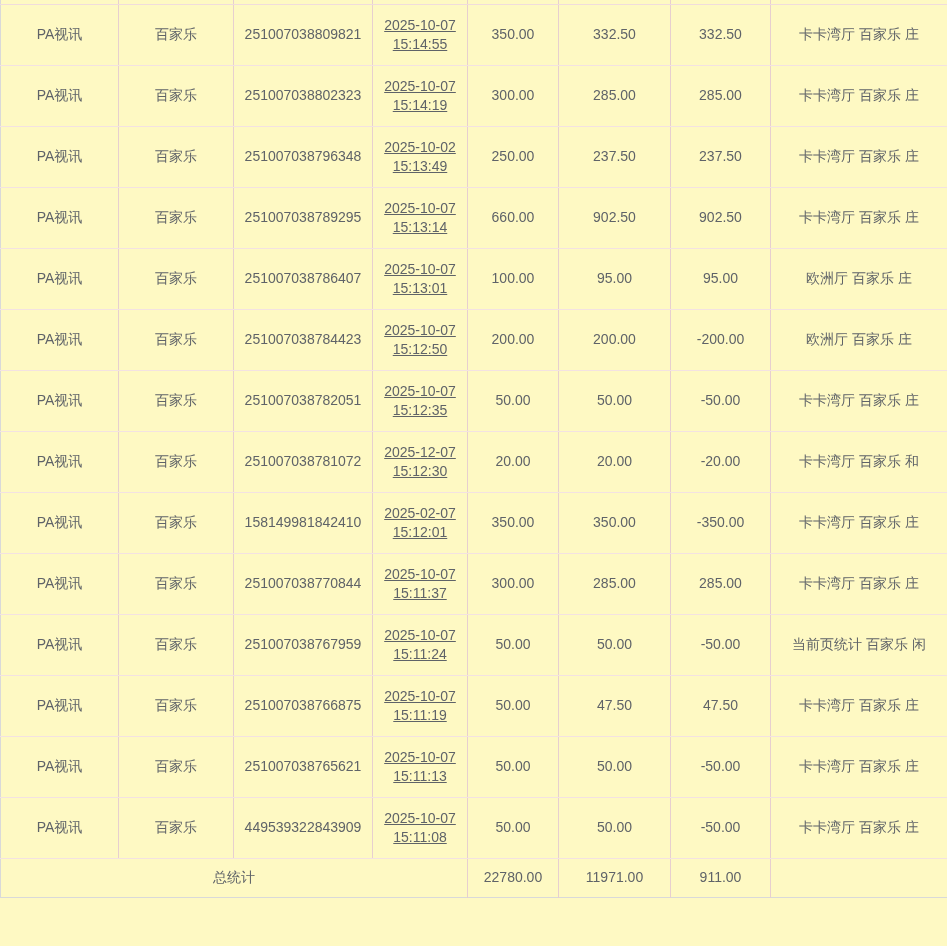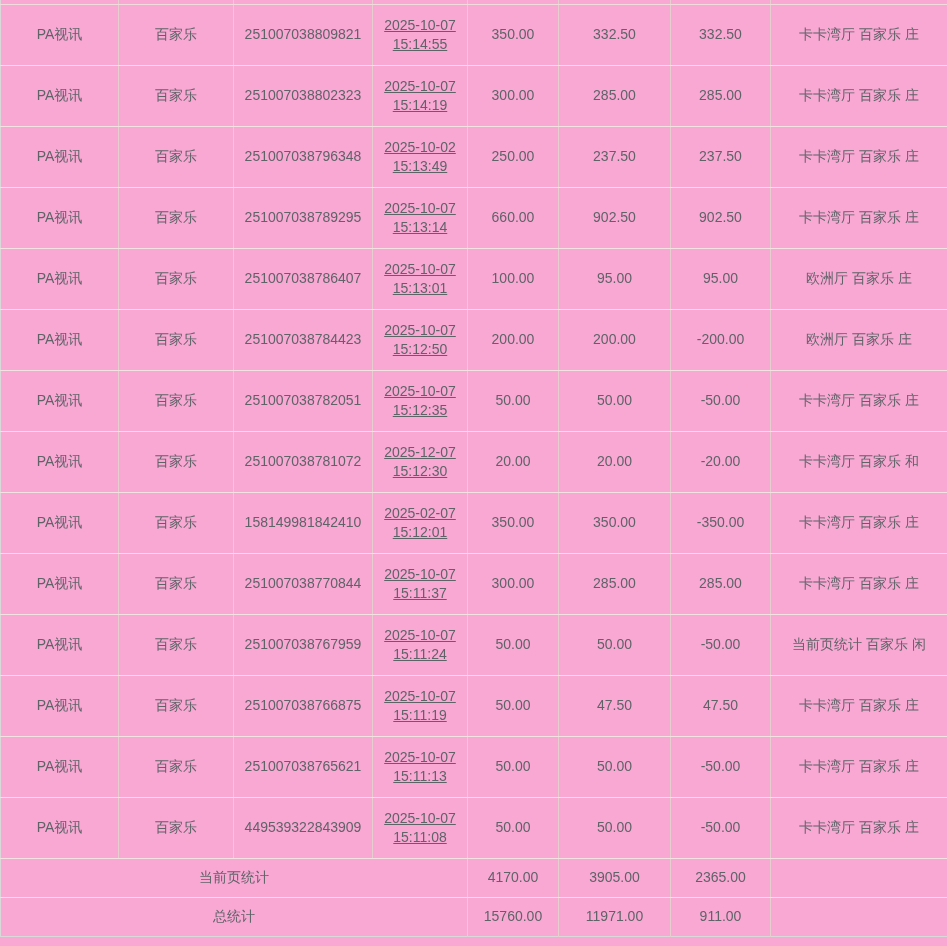--- a/index.html
+++ b/index.html
@@ -4,21 +4,21 @@
 <style>
   html, body {
     margin: 0;
     padding: 0;
     background: #ffffff;
   }
   .screen {
     position: relative;
     width: 947px;
     height: 946px;
-    background: #f9a8d4;
+    background: #fef9c3;
     font-family: "Liberation Sans", "DejaVu Sans", sans-serif;
     color: #5f6368;
     font-size: 14px;
     overflow: hidden;
   }
   table.records {
     table-layout: fixed;
     width: 947px;
     border-collapse: collapse;
     border-left: 1px solid #d9d9d9;
@@ -210,28 +210,21 @@
     <td class="cell-datetime">2025-10-07 15:11:08</td>
     <td class="cell-bet">50.00</td>
     <td class="cell-valid">50.00</td>
     <td class="cell-winloss">-50.00</td>
     <td class="cell-result">卡卡湾厅 百家乐 庄</td>
   </tr>
       </tbody>
 
     <tbody class="summary-body">
       <tr class="summary-row">
-        <td colspan="4">当前页统计</td>
-        <td>4170.00</td>
-        <td>3905.00</td>
-        <td>2365.00</td>
-        <td></td>
-      </tr>
-      <tr class="summary-row">
         <td colspan="4">总统计</td>
-        <td>15760.00</td>
+        <td>22780.00</td>
         <td>11971.00</td>
         <td>911.00</td>
         <td></td>
       </tr>
     </tbody>
   </table>
 </div>
 
 </body></html>

